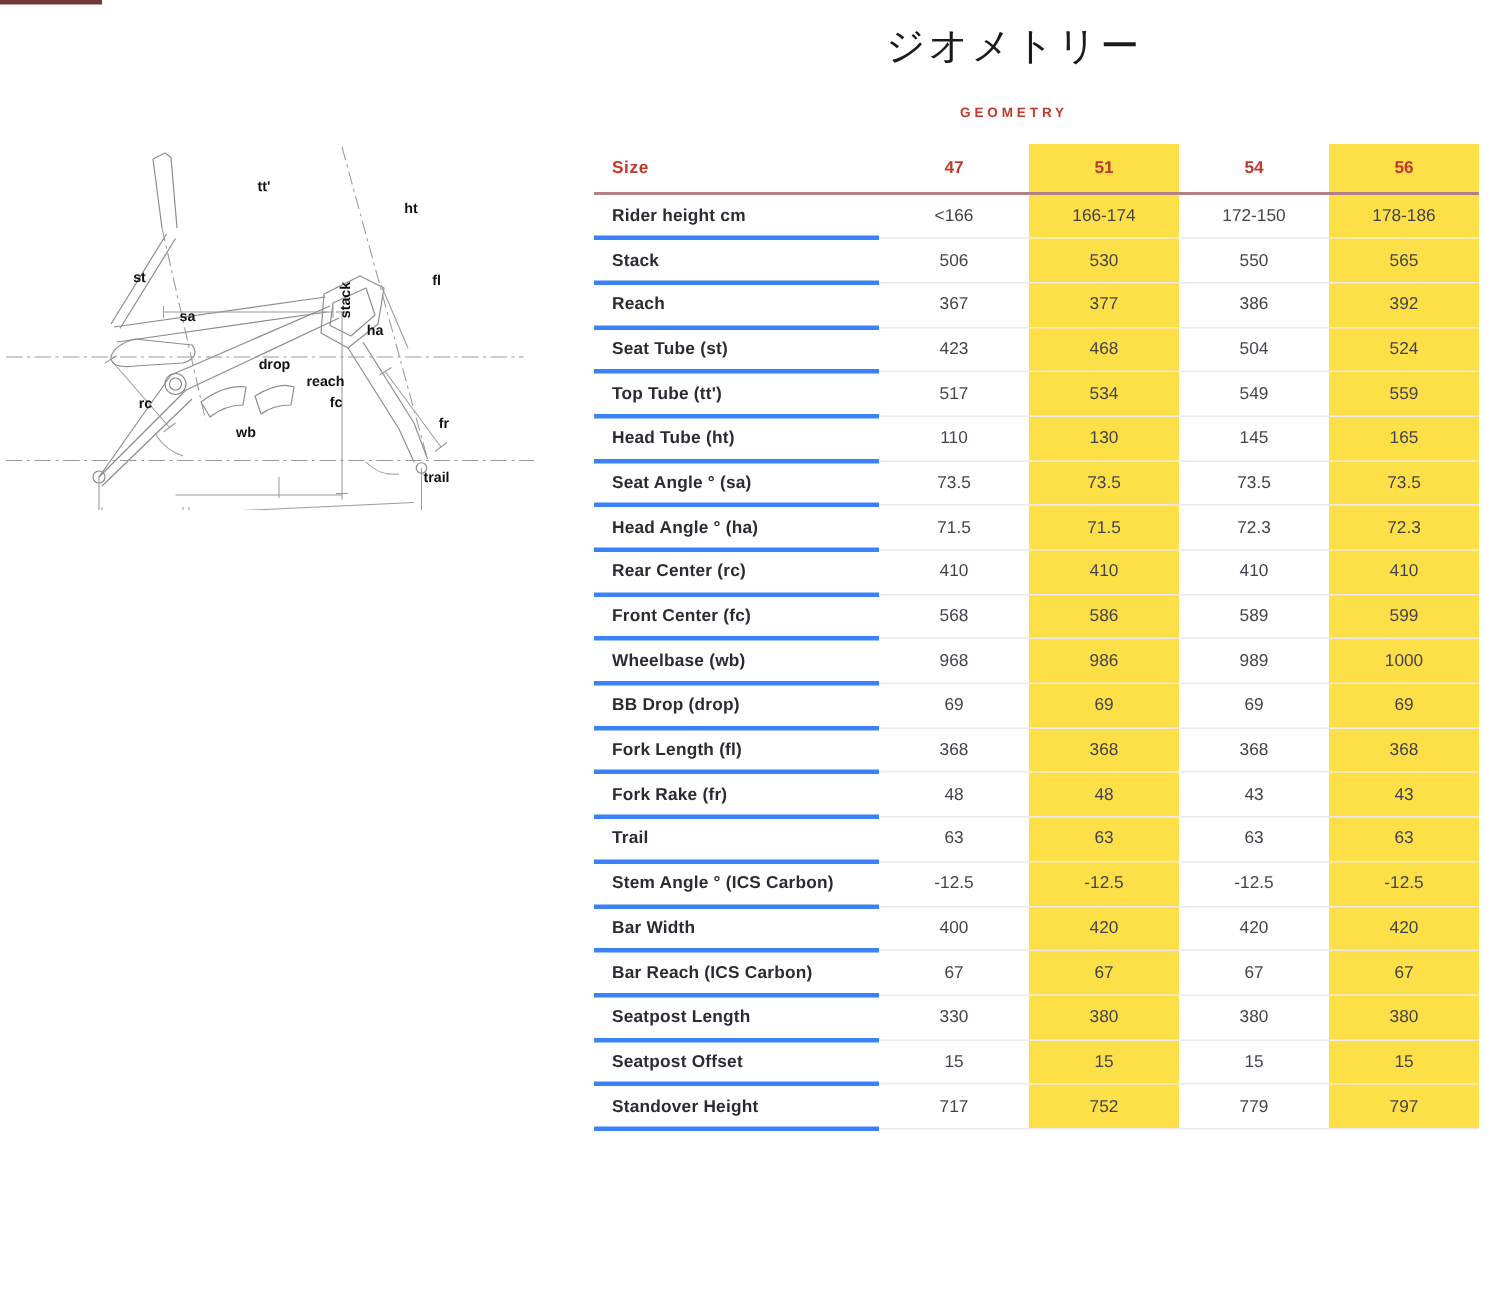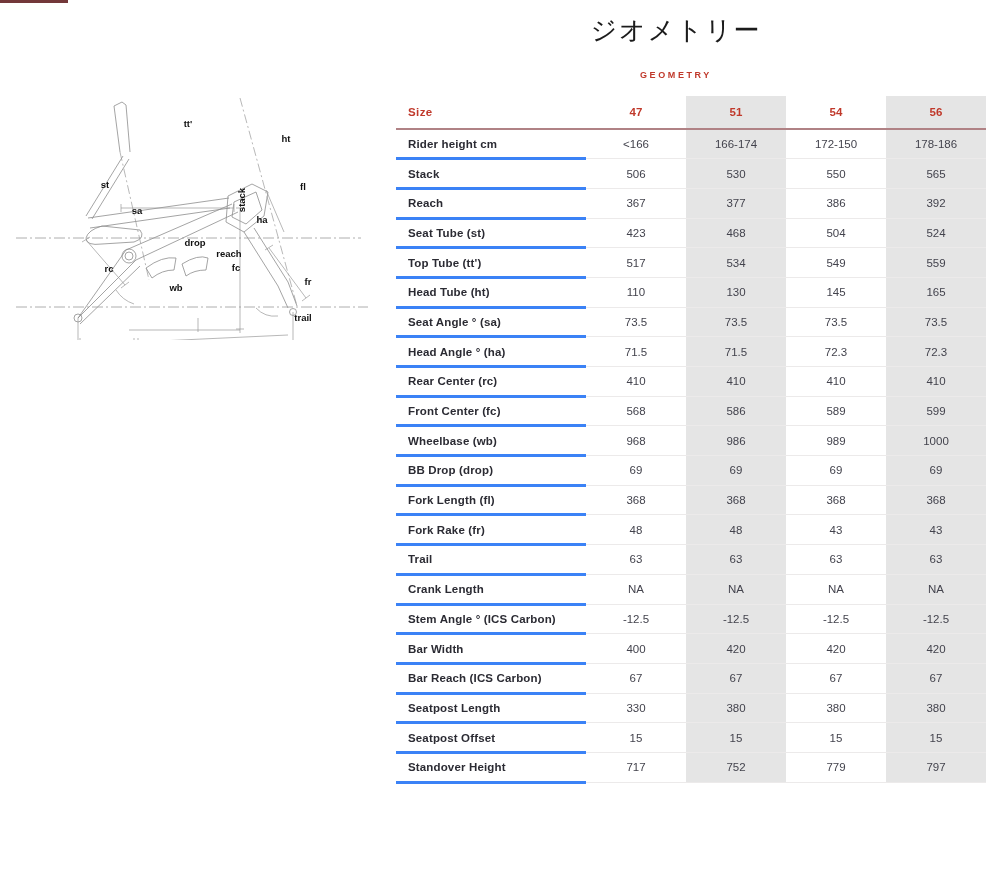--- a/index.html
+++ b/index.html
@@ -21,21 +21,21 @@
   #top-accent {
     position: absolute;
     left: 0; top: 0;
     width: 68px; height: 3px;
     background: #73383a;
   }
 
   
   #diagram-panel {
     position: absolute;
-    left: 16px; top: 80px;
+    left: 4px; top: 80px;
     width: 370px; height: 260px;
   }
   #diagram-panel svg { display: block; }
 
   
   #content {
     position: absolute;
     left: 380px; top: 0;
     width: 600px;
   }
@@ -104,21 +104,21 @@
     letter-spacing: .15px;
     border-bottom: 3px solid #3b82f6;
   }
   #geo-table tbody td.val {
     text-align: center;
     color: #43434d;
     border-bottom: 1px solid #eceaea;
   }
 
   
-  #geo-table .shade { background: #e5e5e5; }
+  #geo-table .shade { background: #fde047; }
 </style>
 </head>
 <body>
 
 <div id="page">
 
   <div id="top-accent"></div>
 
   <div id="diagram-panel">
     <svg width="370" height="260" viewBox="0 0 370 260" xmlns="http://www.w3.org/2000/svg">
@@ -364,27 +364,20 @@
             <td class="val shade">43</td>
           </tr>
           <tr>
             <td class="lbl">Trail</td>
             <td class="val">63</td>
             <td class="val shade">63</td>
             <td class="val">63</td>
             <td class="val shade">63</td>
           </tr>
           <tr>
-            <td class="lbl">Crank Length</td>
-            <td class="val">NA</td>
-            <td class="val shade">NA</td>
-            <td class="val">NA</td>
-            <td class="val shade">NA</td>
-          </tr>
-          <tr>
             <td class="lbl">Stem Angle ° (ICS Carbon)</td>
             <td class="val">-12.5</td>
             <td class="val shade">-12.5</td>
             <td class="val">-12.5</td>
             <td class="val shade">-12.5</td>
           </tr>
           <tr>
             <td class="lbl">Bar Width</td>
             <td class="val">400</td>
             <td class="val shade">420</td>

